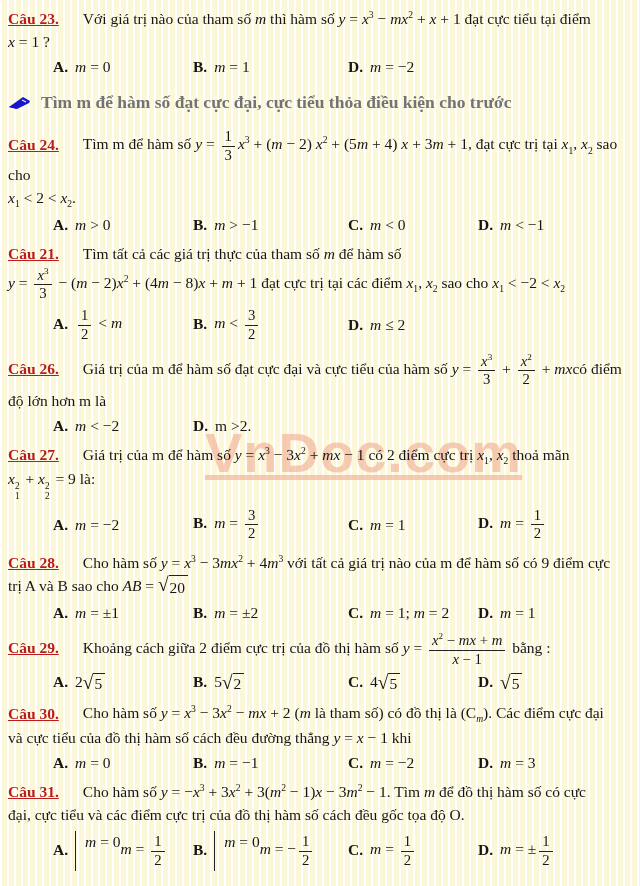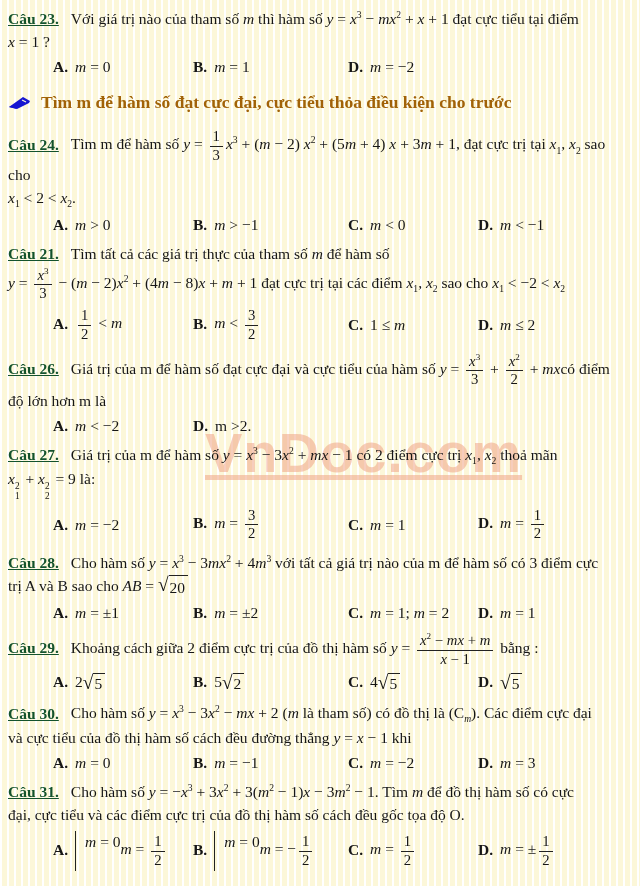--- a/index.html
+++ b/index.html
@@ -17,25 +17,25 @@
   .watermark{
     position:absolute; left:205px; top:420px;
     font-family:"Liberation Sans","DejaVu Sans",sans-serif;
     font-weight:bold; font-size:56px; letter-spacing:1px;
     color:#ef9d7e; opacity:0.5; z-index:0; pointer-events:none;text-decoration:underline;
   }
   #content{ position:relative; z-index:1; }
   .question{ margin-bottom:9px; }
   .bline{ line-height:1.42; margin:1px 0; }
   .qlab{
-    color:#14532d; font-weight:bold; text-decoration:underline;
-    margin-right:12px;
+    color:#b91c1c; font-weight:bold; text-decoration:underline;
+    margin-right:24px;
   }
   .sect{
-    color:#a16207; font-weight:bold; font-size:17.5px;
+    color:#737373; font-weight:bold; font-size:17.5px;
     display:flex; align-items:center; gap:9px;
     margin:16px 8px 15px 0;
   }
   .opts{
     display:grid; grid-template-columns:140px 155px 130px 1fr;
     padding-left:45px; margin:5px 0 2px 0; align-items:center;
   }
   .opt{ white-space:nowrap; }
   .opt .k{ font-weight:bold; margin-right:7px; }
   .it{ font-style:italic; }
@@ -104,21 +104,20 @@
         </span><span> − (</span><span class="it">m</span><span> − 2)</span><span class="it">x</span><sup>2</sup><span> + (4</span><span class="it">m</span><span> − 8)</span><span class="it">x</span><span> + </span><span class="it">m</span><span> + 1 đạt cực trị tại các điểm </span><span class="it">x</span><sub>1</sub><span>, </span><span class="it">x</span><sub>2</sub><span> sao cho </span><span class="it">x</span><sub>1</sub><span> &lt; −2 &lt; </span><span class="it">x</span><sub>2</sub></div>
       <div class="opts">
         <span class="opt"><span class="k">A.</span><span class="frac">
             <span class="num"><span>1</span></span>
             <span class="den"><span>2</span></span>
           </span><span> &lt; </span><span class="it">m</span></span>
         <span class="opt"><span class="k">B.</span><span class="it">m</span><span> &lt; </span><span class="frac">
             <span class="num"><span>3</span></span>
             <span class="den"><span>2</span></span>
           </span></span>
-        <span class="opt"><span class="k">C.</span><span>1 ≤ </span><span class="it">m</span></span>
         <span class="opt"><span class="k">D.</span><span class="it">m</span><span> ≤ 2</span></span>
       </div>
     </div>
     <div class="question">
       <div class="bline"><span class="qlab">Câu 26.</span><span>Giá trị của m để hàm số đạt cực đại và cực tiểu của hàm số </span><span class="it">y</span><span> = </span><span class="frac">
           <span class="num"><span class="it">x</span><sup>3</sup></span>
           <span class="den"><span>3</span></span>
         </span><span> + </span><span class="frac">
           <span class="num"><span class="it">x</span><sup>2</sup></span>
           <span class="den"><span>2</span></span>
@@ -145,21 +144,21 @@
             <span class="den"><span>2</span></span>
           </span></span>
         <span class="opt"><span class="k">C.</span><span class="it">m</span><span> = 1</span></span>
         <span class="opt"><span class="k">D.</span><span class="it">m</span><span> = </span><span class="frac">
             <span class="num"><span>1</span></span>
             <span class="den"><span>2</span></span>
           </span></span>
       </div>
     </div>
     <div class="question">
-      <div class="bline"><span class="qlab">Câu 28.</span><span>Cho hàm số </span><span class="it">y</span><span> = </span><span class="it">x</span><sup>3</sup><span> − 3</span><span class="it">mx</span><sup>2</sup><span> + 4</span><span class="it">m</span><sup>3</sup><span> với tất cả giá trị nào của m để hàm số có 3 điểm cực</span></div>
+      <div class="bline"><span class="qlab">Câu 28.</span><span>Cho hàm số </span><span class="it">y</span><span> = </span><span class="it">x</span><sup>3</sup><span> − 3</span><span class="it">mx</span><sup>2</sup><span> + 4</span><span class="it">m</span><sup>3</sup><span> với tất cả giá trị nào của m để hàm số có 9 điểm cực</span></div>
       <div class="bline"><span>trị A và B sao cho </span><span class="it">AB</span><span> = </span><span class="sqrt">
           <span class="rad">√</span>
           <span class="bar"><span>20</span></span>
         </span></div>
       <div class="opts">
         <span class="opt"><span class="k">A.</span><span class="it">m</span><span> = ±1</span></span>
         <span class="opt"><span class="k">B.</span><span class="it">m</span><span> = ±2</span></span>
         <span class="opt"><span class="k">C.</span><span class="it">m</span><span> = 1; </span><span class="it">m</span><span> = 2</span></span>
         <span class="opt"><span class="k">D.</span><span class="it">m</span><span> = 1</span></span>
       </div>

